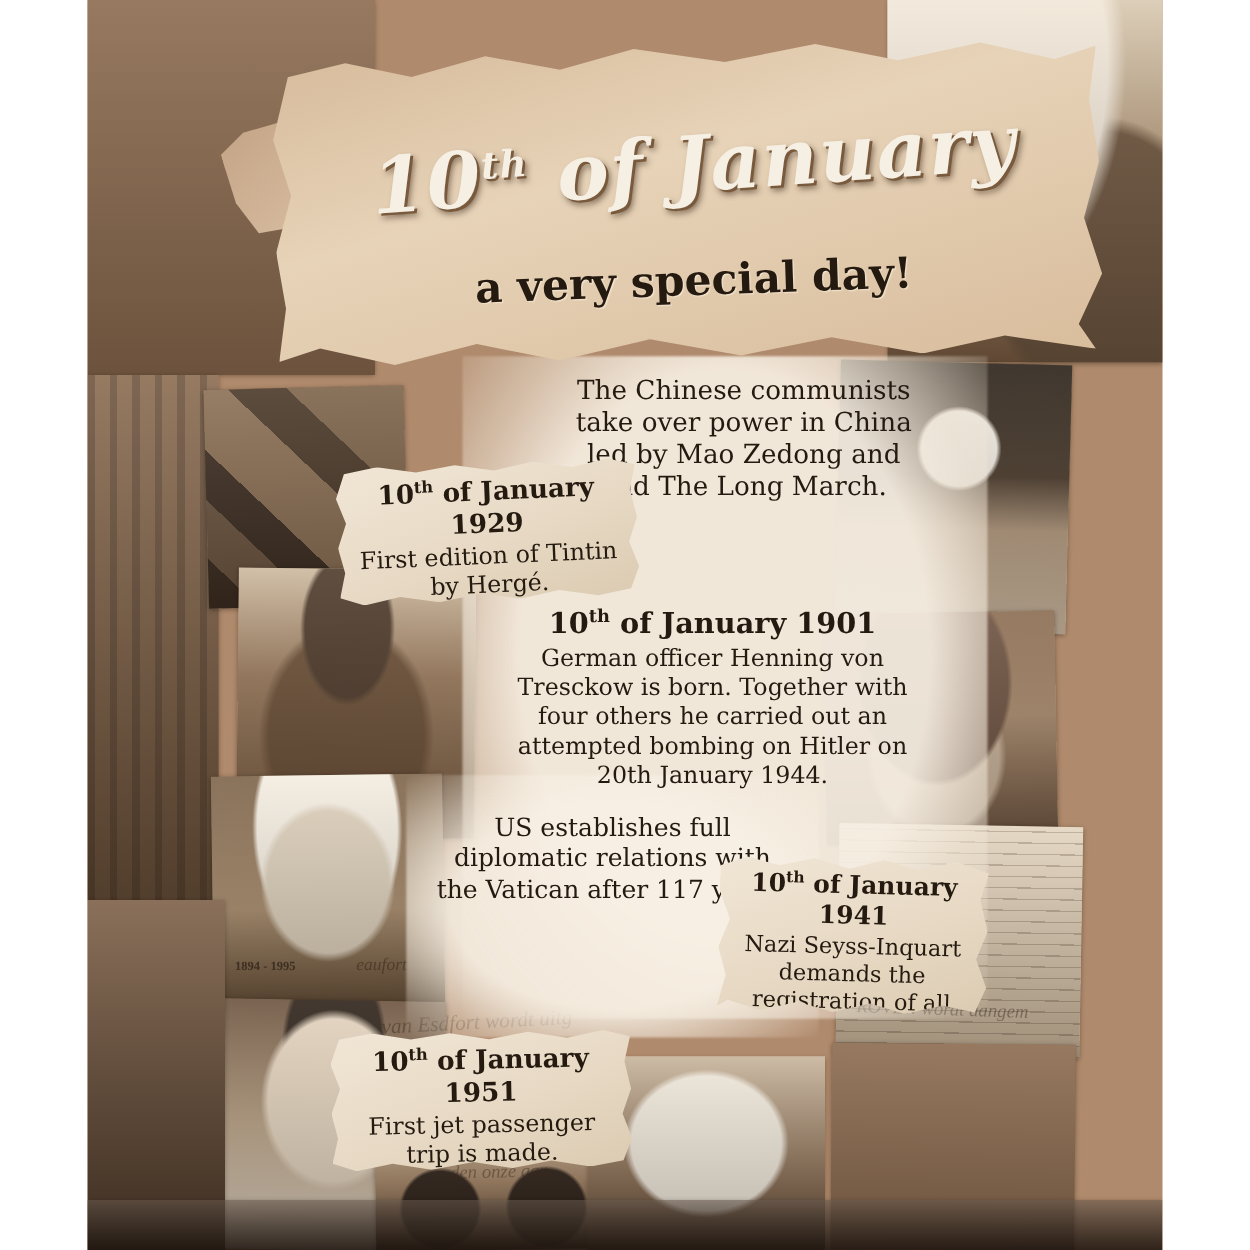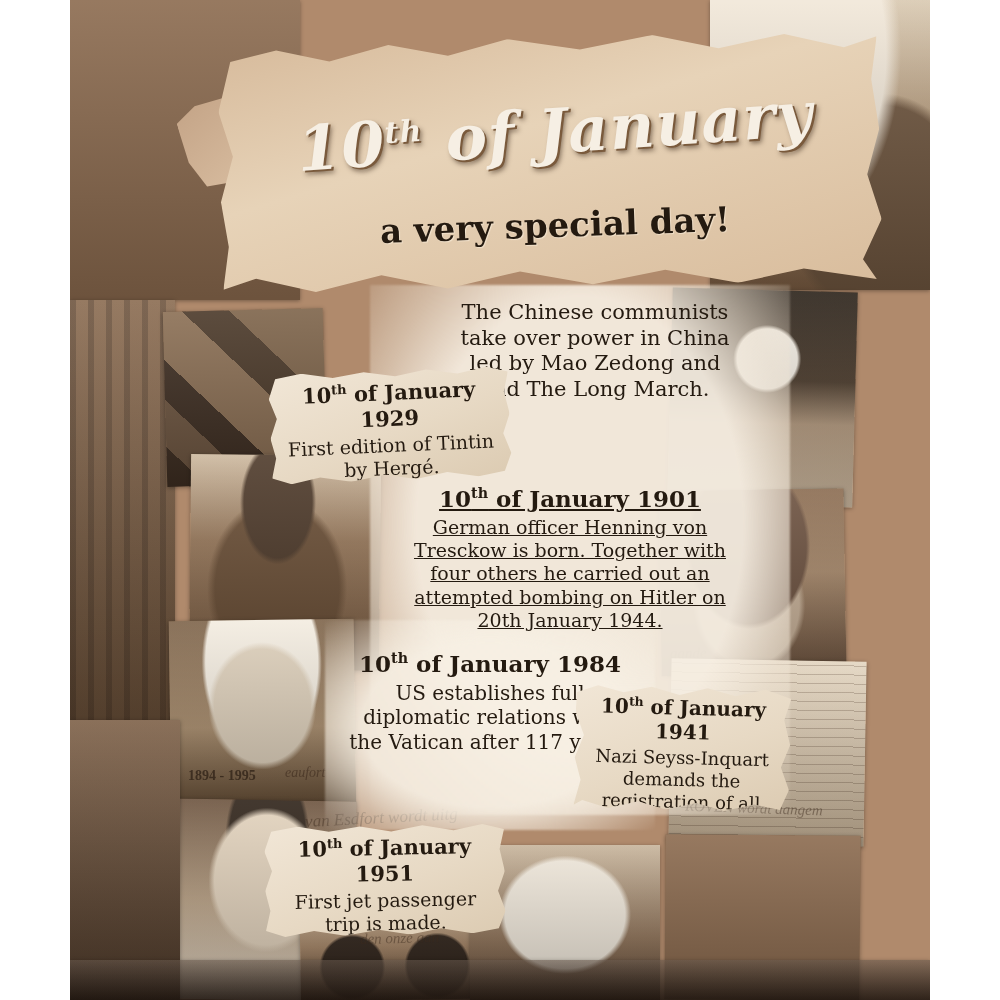--- a/index.html
+++ b/index.html
@@ -295,21 +295,20 @@
   }
   #note-1929 .note-title { font-size: 21px; }
 
   
   #note-1901 {
     left: 340px; top: 485px; width: 320px; height: 155px;
     font-size: 19px;
     background: none;
     box-shadow: none;
     padding: 0;
-    text-decoration: underline;
   }
   #note-1901 .note-title { font-size: 23px; }
 
   
   #note-1984 {
     left: 275px; top: 650px; width: 290px; height: 140px;
     font-size: 20px;
     background: none;
     box-shadow: none;
     padding: 0;
@@ -344,21 +343,21 @@
     position: absolute;
     left: 255px; top: 620px;
     width: 330px; height: 210px;
     background: radial-gradient(ellipse at 50% 50%, rgba(247,240,228,.9) 0 55%, rgba(243,234,219,0) 100%);
     filter: blur(1px);
   }
   .caption-stamp {
     position: absolute;
     color: rgba(45,32,22,.75);
     font-family: "Liberation Serif", serif;
-    font-size: 14px;
+    font-size: 10px;
     font-weight: bold;
   }
   #caption-teresa { left: 118px; top: 768px; }
 </style>
 </head>
 <body>
 
 <div id="card">
 
   <div id="collage"></div>
@@ -405,21 +404,20 @@
     <span class="note-title"><span>10</span><span class="sup">th</span><span> of January 1929</span></span>
     <span class="note-body">First edition of Tintin by Hergé.</span>
   </div>
 
   <div class="note" id="note-1901">
     <span class="note-title"><span>10</span><span class="sup">th</span><span> of January 1901</span></span>
     <span class="note-body">German officer Henning von Tresckow is born. Together with four others he carried out an attempted bombing on Hitler on 20th January 1944.</span>
   </div>
 
   <div class="note" id="note-1984">
-    <span class="note-title"><span>10</span><span class="sup">th</span><span> of January 1984</span></span>
     <span class="note-body">US establishes full diplomatic relations with the Vatican after 117 years.</span>
   </div>
 
   <div class="note torn-b" id="note-1941">
     <span class="note-title"><span>10</span><span class="sup">th</span><span> of January 1941</span></span>
     <span class="note-body">Nazi Seyss-Inquart demands the registration of all Jews.</span>
   </div>
 
   <div class="note torn-a" id="note-1951">
     <span class="note-title"><span>10</span><span class="sup">th</span><span> of January 1951</span></span>

